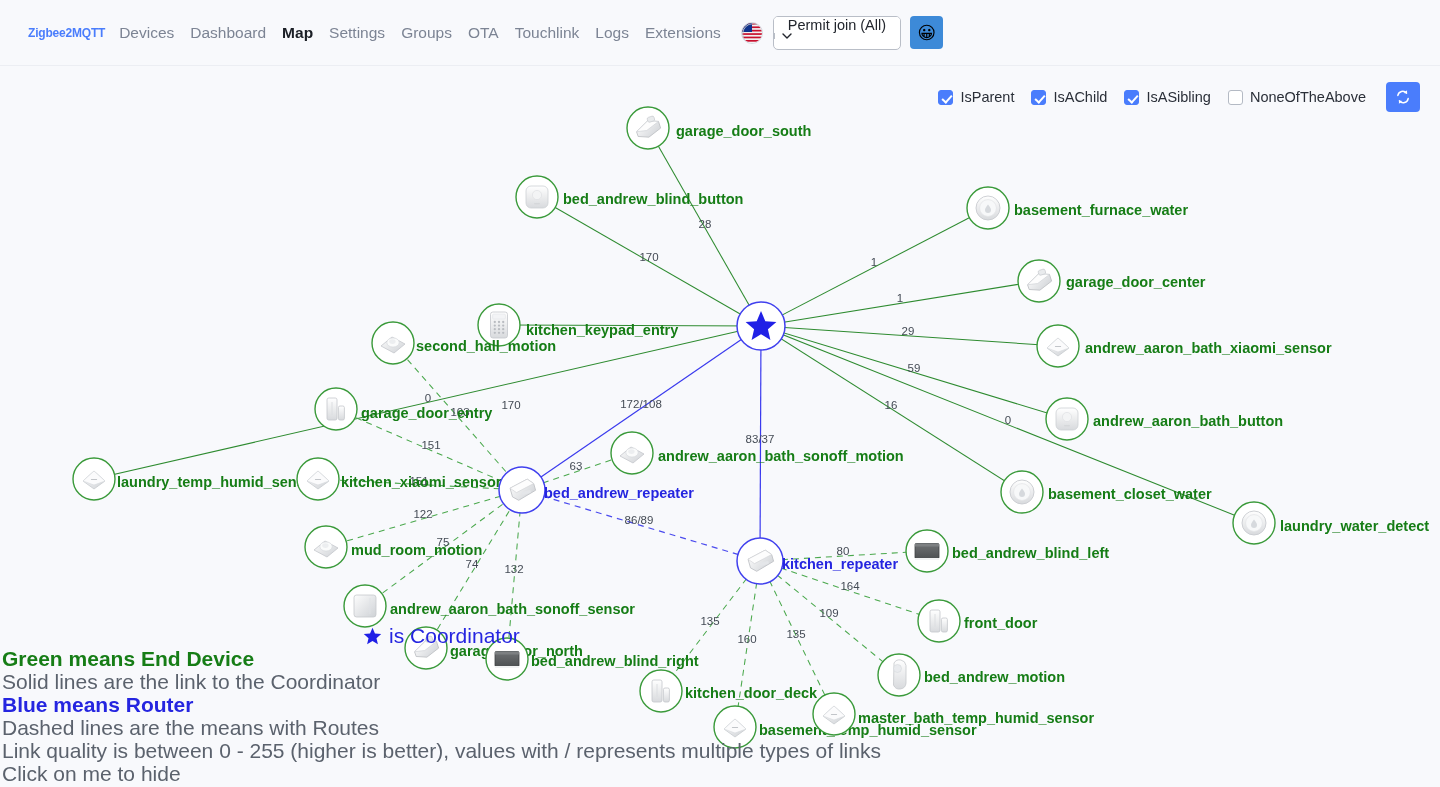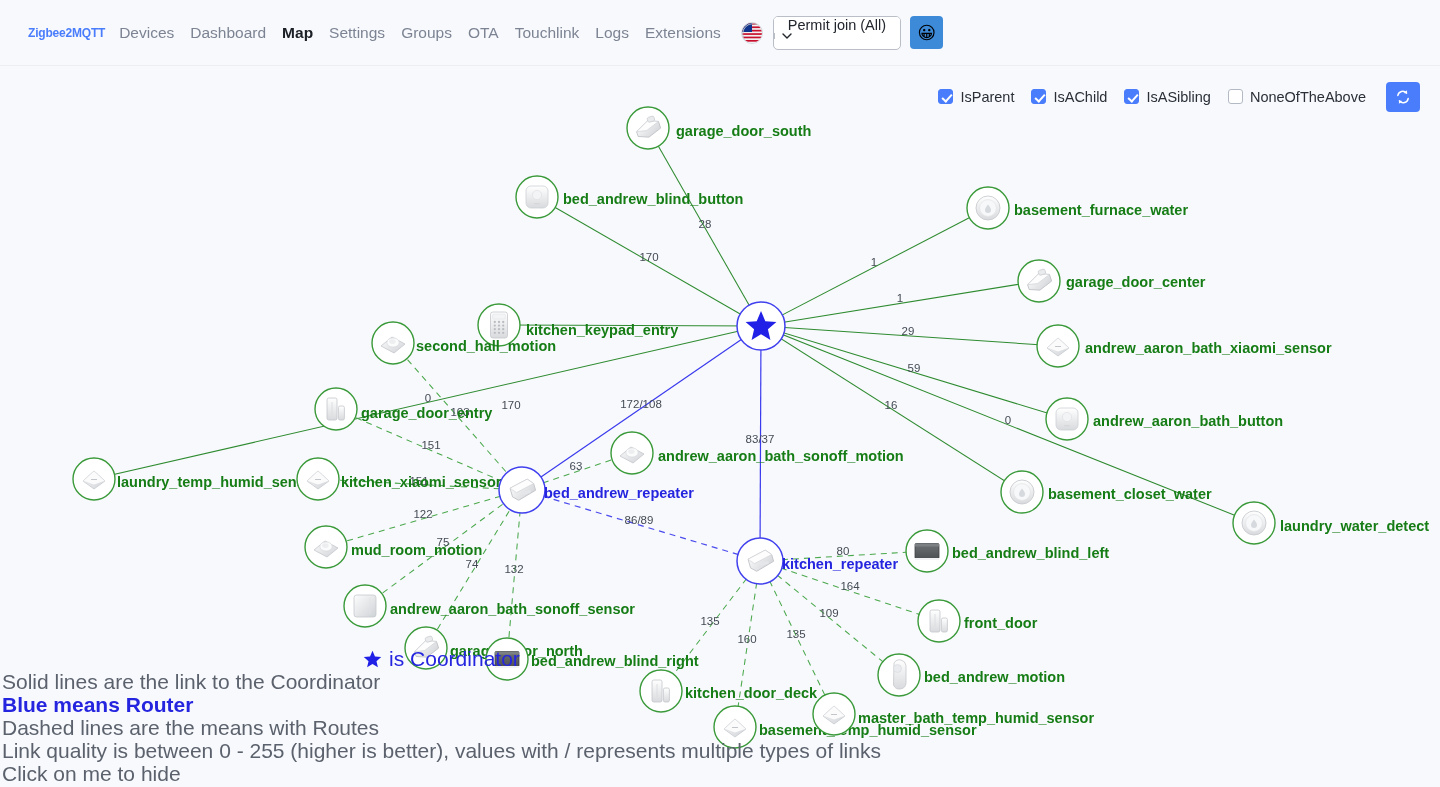--- a/index.html
+++ b/index.html
@@ -93,21 +93,21 @@
   #filter-bar {
     position: absolute;
     top: 82px; right: 20px;
     display: flex;
     align-items: center;
     gap: 17px;
     z-index: 15;
   }
   .filter-item {
     display: flex;
-    align-items: flex-start;
+    align-items: flex-end;
     gap: 7px;
     cursor: pointer;
     font-size: 14.5px;
     color: #2a2f38;
     white-space: nowrap;
   }
   .cbox {
     width: 15px; height: 15px;
     border-radius: 3px;
     border: 1px solid #b4bac4;
@@ -607,18 +607,19 @@
 
 <div id="legend">
   <div class="legend-row coord">
     <span id="legend-star">
       <svg viewBox="0 0 20 19" width="19" height="18" aria-hidden="true">
         <path d="M10 0.8 L12.6 6.9 L19.2 7.4 L14.2 11.8 L15.7 18.3 L10 14.8 L4.3 18.3 L5.8 11.8 L0.8 7.4 L7.4 6.9 Z" fill="#2020e6"></path>
       </svg>
     </span>
     <span>is Coordinator</span>
   </div>
+  <div class="legend-row green">Green means End Device</div>
   <div class="legend-row gray">Solid lines are the link to the Coordinator</div>
   <div class="legend-row blue">Blue means Router</div>
   <div class="legend-row gray">Dashed lines are the means with Routes</div>
   <div class="legend-row gray">Link quality is between 0 - 255 (higher is better), values with / represents multiple types of links</div>
   <div class="legend-row gray">Click on me to hide</div>
 </div>
 
 </body></html>

